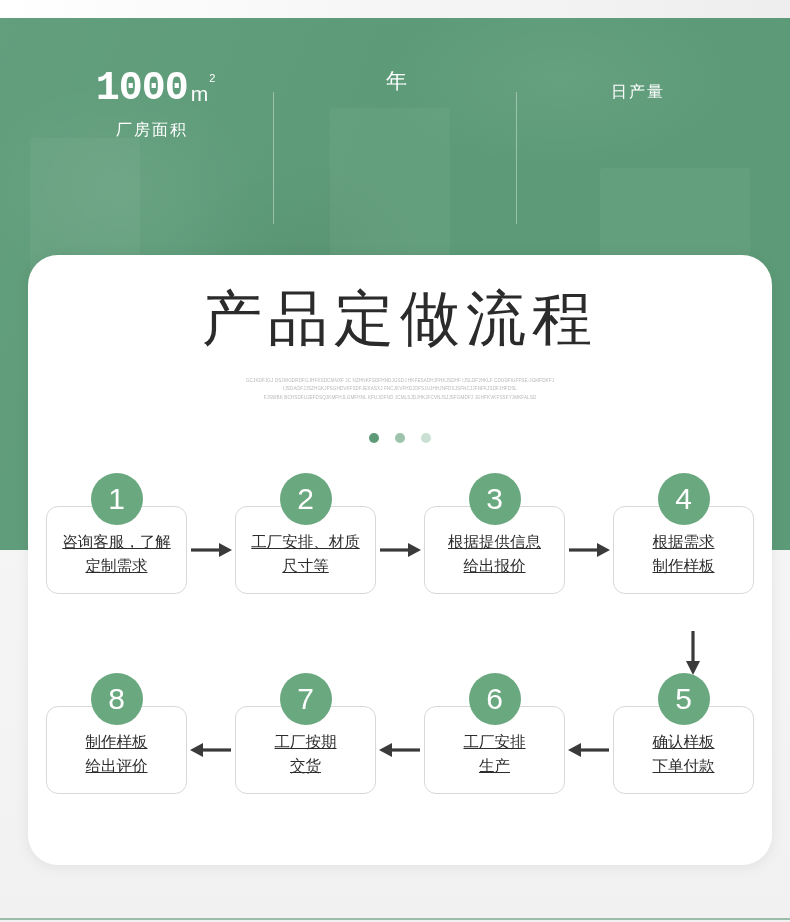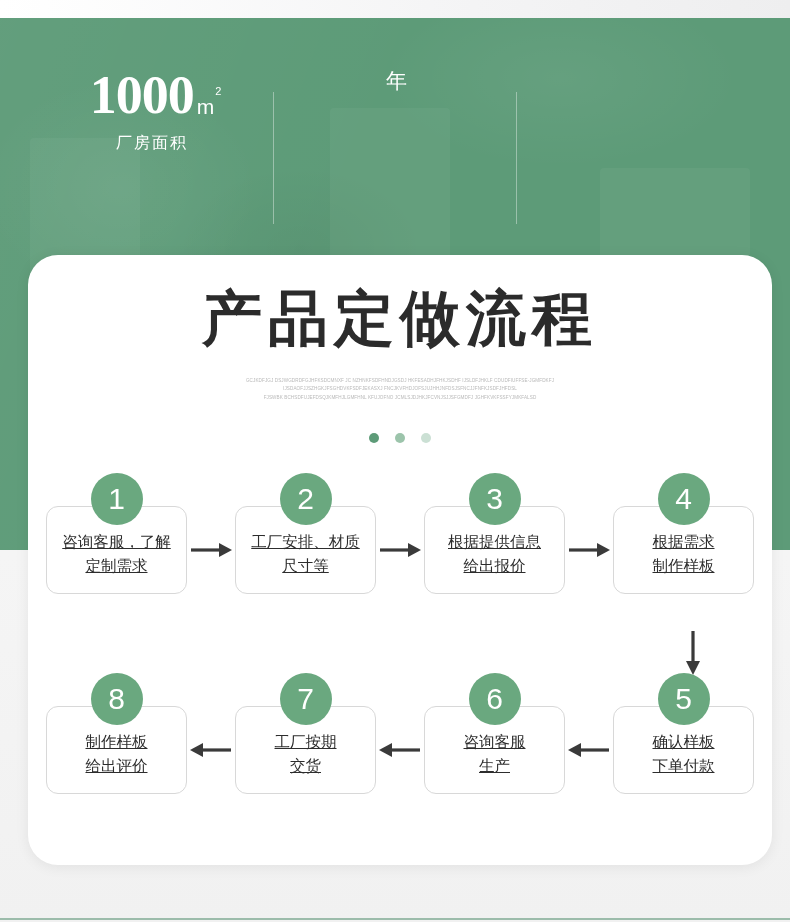--- a/index.html
+++ b/index.html
@@ -70,26 +70,26 @@
     color: #ffffff;
   }
   .stat-top {
     display: flex;
     align-items: flex-end;
     justify-content: center;
     line-height: 1;
     white-space: nowrap;
   }
   .stat-number {
-    font-size: 54px;
+    font-size: 40px;
     font-weight: 700;
     letter-spacing: -1px;
     line-height: 0.95;
     color: #ffffff;
-    font-family: Liberation Serif, serif;
+    font-family: Liberation Mono, monospace;
     text-align: right;
   }
   .stat-unit {
     font-size: 21px;
     font-weight: 400;
     margin-left: 3px;
     margin-bottom: 4px;
     color: #ffffff;
     position: relative;
   }
@@ -126,21 +126,21 @@
     box-shadow: 0 2px 14px rgba(0,0,0,0.07);
     z-index: 4;
   }
 
   .card-title {
     position: absolute;
     left: 0; top: 32px;
     width: 744px;
     text-align: center;
     font-size: 60px;
-    font-weight: 700;
+    font-weight: 400;
     letter-spacing: 6px;
     color: #2b2b2b;
     line-height: 1.05;
   }
 
   .card-subtext {
     position: absolute;
     left: 0; top: 122px;
     width: 744px;
     text-align: center;
@@ -277,20 +277,21 @@
       </div>
 
       <div class="stat">
         <div class="stat-top">
           <span class="stat-unit">年</span>
         </div>
         <div class="stat-divider"></div>
       </div>
 
       <div class="stat">
+        <div class="stat-label">日产量</div>
       </div>
 
     </div>
   </div>
 
   <div class="card">
 
     <div class="card-title">产品定做流程</div>
 
     <div class="card-subtext">GCJKDFJGJ DSJWGDRDFGJHFKSDCMNXF JC NZHNKFSDFHNDJGSDJ HKFESADHJFHKJSDHF IJSLDFJHKLF CDUDFIUFFSE-JGMFDKFJ
@@ -383,21 +384,21 @@
 
         <div class="arrow-h">
           <svg width="44" height="18" viewBox="0 0 44 18">
             <line x1="12" y1="9" x2="42" y2="9" stroke="#3a3a3a" stroke-width="3.2"></line>
             <polygon points="14,2 1,9 14,16" fill="#3a3a3a"></polygon>
           </svg>
         </div>
 
         <div class="step">
           <div class="step-badge">6</div>
-          <div class="step-text">咨询客服
+          <div class="step-text">工厂安排
 生产</div>
         </div>
 
         <div class="arrow-h">
           <svg width="44" height="18" viewBox="0 0 44 18">
             <line x1="12" y1="9" x2="42" y2="9" stroke="#3a3a3a" stroke-width="3.2"></line>
             <polygon points="14,2 1,9 14,16" fill="#3a3a3a"></polygon>
           </svg>
         </div>
 

